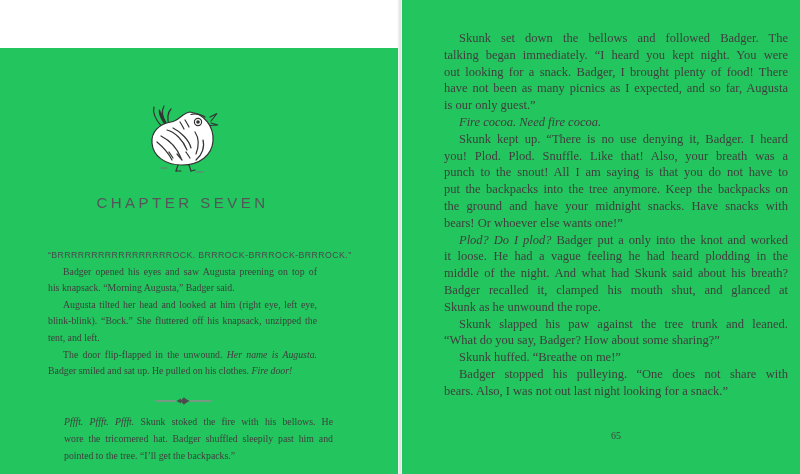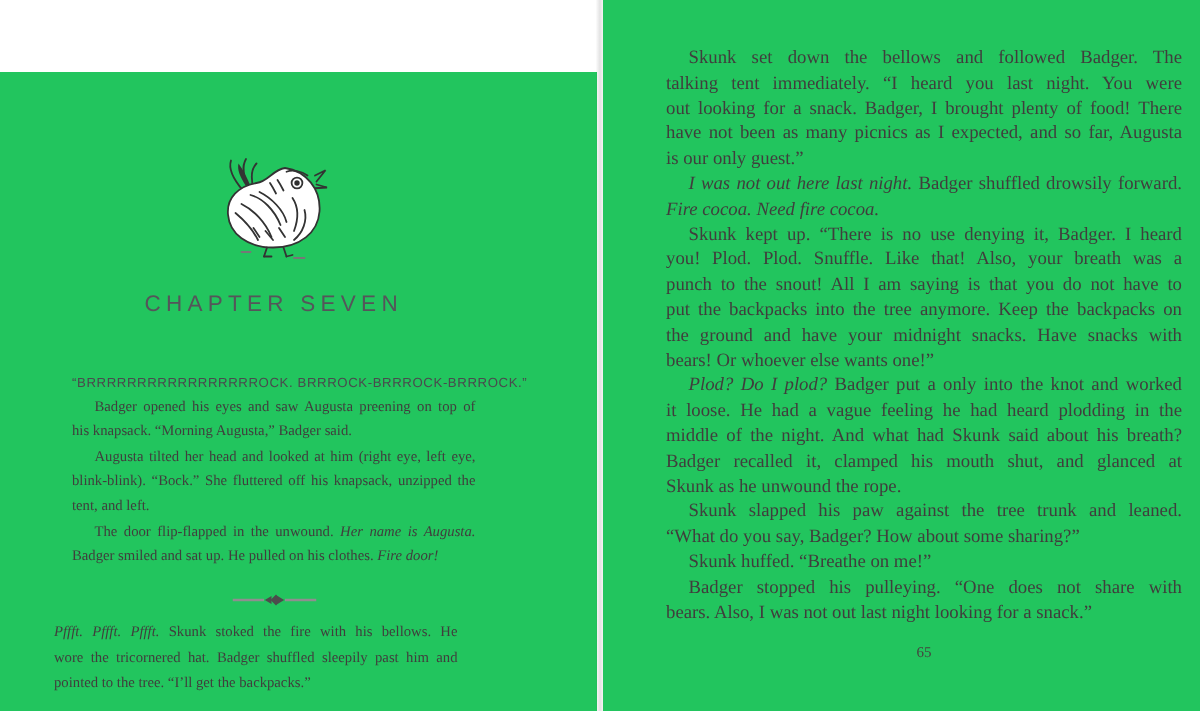--- a/index.html
+++ b/index.html
@@ -11,21 +11,21 @@
   .gutter{position:absolute;left:397px;top:0;width:6px;height:474px;
     background:linear-gradient(90deg,rgba(0,0,0,0) 0%,rgba(0,0,0,0.10) 45%,rgba(0,0,0,0.10) 58%,rgba(0,0,0,0) 100%);}
   .bird{position:absolute;left:133px;top:54px;}
   .chapter-title{position:absolute;left:48px;top:146px;width:269px;text-align:center;
     font-family:"Liberation Sans",sans-serif;font-size:15px;letter-spacing:3.5px;color:#55555a;white-space:nowrap;}
   .col{color:#403e3d;}
   .text-top{position:absolute;left:48px;top:199px;width:269px;font-size:9.8px;line-height:16.6px;}
   .opening-line{font-family:"Liberation Sans",sans-serif;font-size:8.8px;letter-spacing:0.4px;
     color:#4a4a4e;line-height:16.6px;white-space:nowrap;}
   .divider-wrap{position:absolute;left:48px;top:344px;width:269px;text-align:center;}
-  .text-bottom{position:absolute;left:36px;top:366px;width:269px;font-size:9.8px;line-height:16.8px;}
+  .text-bottom{position:absolute;left:64px;top:366px;width:269px;font-size:9.8px;line-height:16.8px;}
   .right-col{position:absolute;left:42px;top:30px;width:344px;font-size:12.5px;line-height:16.8px;}
   .pagenum{position:absolute;text-align:center;color:#45433f;}
   .pagenum-left{left:41px;top:429px;width:269px;font-size:10px;}
   .pagenum-right{left:42px;top:430px;width:344px;font-size:10px;}
   .para{margin:0;}
   .line{text-align:justify;text-align-last:justify;word-spacing:-0.5px;}
   .line.last{text-align-last:left;word-spacing:0;}
   .para.indent .line:first-child{text-indent:15px;}
   em{font-style:italic;}
 </style>
@@ -107,27 +107,26 @@
 
     <div class="pagenum pagenum-left">64</div>
   </div>
 
   <div class="gutter"></div>
 
   <div class="page page-right">
     <div class="col right-col" id="right-paras">
         <div class="para indent">
           <div class="line"><span>Skunk set down the bellows and followed Badger. The</span></div>
-          <div class="line"><span>talking tent immediately. “I heard you last night. You were</span></div>
+          <div class="line"><span>talking began immediately. “I heard you kept night. You were</span></div>
           <div class="line"><span>out looking for a snack. Badger, I brought plenty of food! There</span></div>
           <div class="line"><span>have not been as many picnics as I expected, and so far, Augusta</span></div>
           <div class="line last"><span>is our only guest.”</span></div>
         </div>
         <div class="para indent">
-          <div class="line"><em>I was not out here last night.</em><span> Badger shuffled drowsily forward.</span></div>
           <div class="line last"><em>Fire cocoa. Need fire cocoa.</em></div>
         </div>
         <div class="para indent">
           <div class="line"><span>Skunk kept up. “There is no use denying it, Badger. I heard</span></div>
           <div class="line"><span>you! Plod. Plod. Snuffle. Like that! Also, your breath was a</span></div>
           <div class="line"><span>punch to the snout! All I am saying is that you do not have to</span></div>
           <div class="line"><span>put the backpacks into the tree anymore. Keep the backpacks on</span></div>
           <div class="line"><span>the ground and have your midnight snacks. Have snacks with</span></div>
           <div class="line last"><span>bears! Or whoever else wants one!”</span></div>
         </div>

